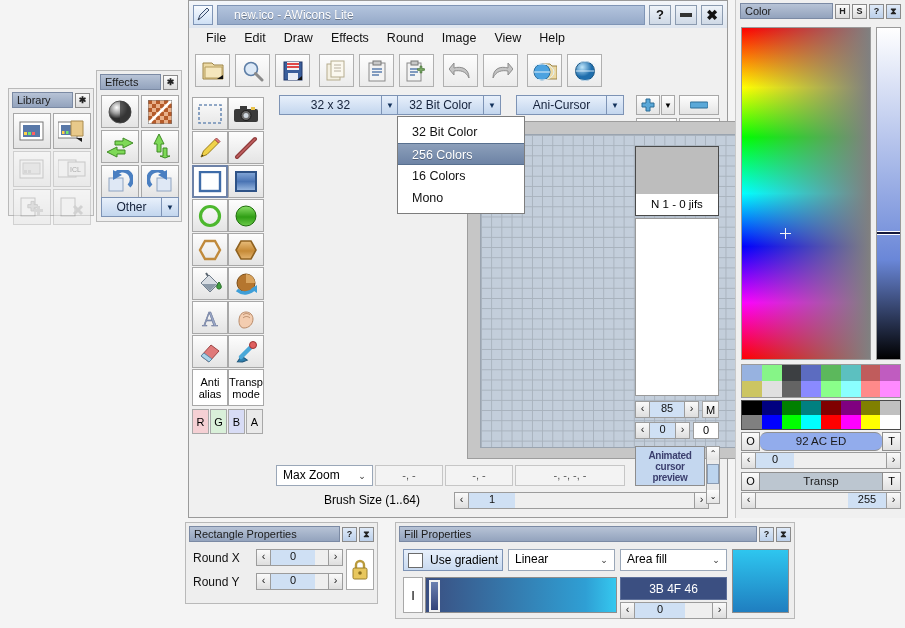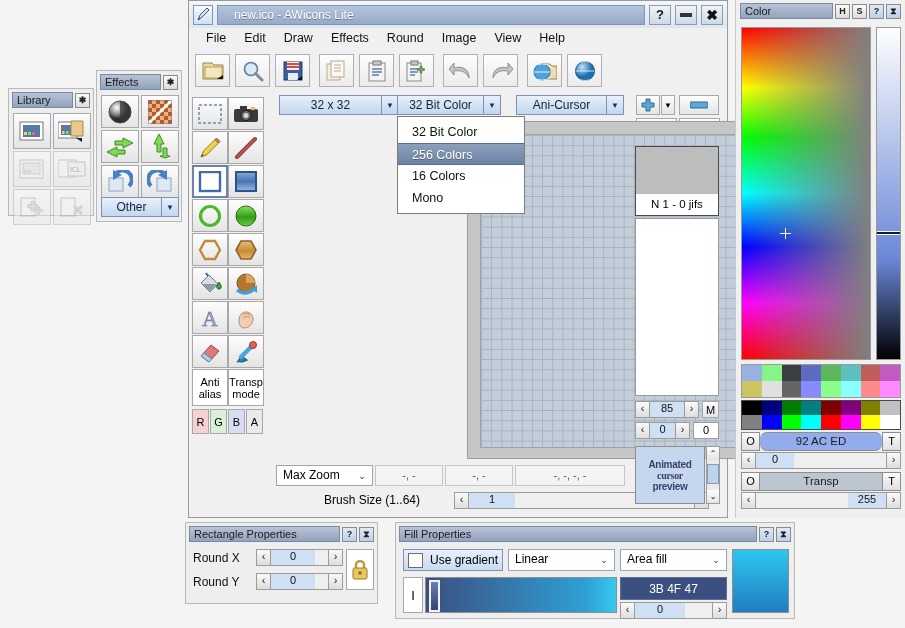--- a/index.html
+++ b/index.html
@@ -652,25 +652,25 @@
     <div class="tbtn" style="position:absolute; left:67px; top:255px; width:17px; height:17px; font-size:11px;">M</div>
 
     <div class="spin" style="position:absolute; left:0; top:276px; width:55px;">
       <div class="ar">‹</div>
       <div class="vl">0</div>
       <div class="ar">›</div>
     </div>
     <div style="position:absolute; left:58px; top:276px; width:26px; height:17px;
                 background:#fff; border:1px solid #9c9c9c; text-align:center; line-height:15px; font-size:11px;">0</div>
 
-    <div style="position:absolute; left:0; top:300px; width:70px; height:58px;
+    <div style="position:absolute; left:0; top:300px; width:70px; height:40px;
                 background:#c4d7ef; border:1px solid #8d8d8d;
                 display:flex; flex-direction:column; align-items:center; justify-content:center;">
       <span style="font-size:10px;font-weight:bold;color:#3b3f6e;letter-spacing:-.3px;line-height:11px;">Animated</span>
-      <span style="font-size:10px;font-weight:bold;color:#3b3f6e;letter-spacing:-.3px;line-height:11px;font-family:Liberation Serif, serif;">cursor</span>
+      <span style="font-size:10px;font-weight:bold;color:#3b3f6e;letter-spacing:-.3px;line-height:11px;">cursor</span>
       <span style="font-size:10px;font-weight:bold;color:#3b3f6e;letter-spacing:-.3px;line-height:11px;">preview</span>
     </div>
     <div style="position:absolute; left:71px; top:300px; width:14px; height:58px;
                 background:#ebebeb; border:1px solid #9c9c9c;">
       <div class="tbtn" style="width:12px;height:13px;font-size:8px;border:0;">⌃</div>
       <div style="position:absolute;left:0;top:17px;width:12px;height:20px;background:#bcd4ee;border:1px solid #8b9cb3;"></div>
       <div class="tbtn" style="position:absolute;bottom:0;width:12px;height:13px;font-size:8px;border:0;">⌄</div>
     </div>
   </div>
 
@@ -819,21 +819,21 @@
               border:1px solid #8e8e8e; background:linear-gradient(to bottom,#2ec6ef,#1f7ec0);"></div>
 
   <div class="tbtn" style="position:absolute; left:7px; top:54px; width:20px; height:36px; background:#fff; font-size:13px;">I</div>
 
   <div style="position:absolute; left:29px; top:54px; width:192px; height:36px;
               border:1px solid #8e8e8e;
               background:linear-gradient(to right,#3b4f81 0%,#2f9fd4 84%,#35c8ef 100%);">
     <div id="gradthumb"></div>
   </div>
 
-  <div class="hexbox" style="position:absolute; left:224px; top:54px; width:107px; height:23px;">3B 4F 47</div>
+  <div class="hexbox" style="position:absolute; left:224px; top:54px; width:107px; height:23px;">3B 4F 46</div>
 
   <div class="spin" style="position:absolute; left:224px; top:79px; width:107px;">
     <div class="ar">‹</div>
     <div class="vl" style="flex:none; width:50px;">0</div>
     <div style="flex:1; background:#efefef; border:1px solid #9c9c9c; border-left:0; border-right:0;"></div>
     <div class="ar">›</div>
   </div>
 </div>
 
 </div>

